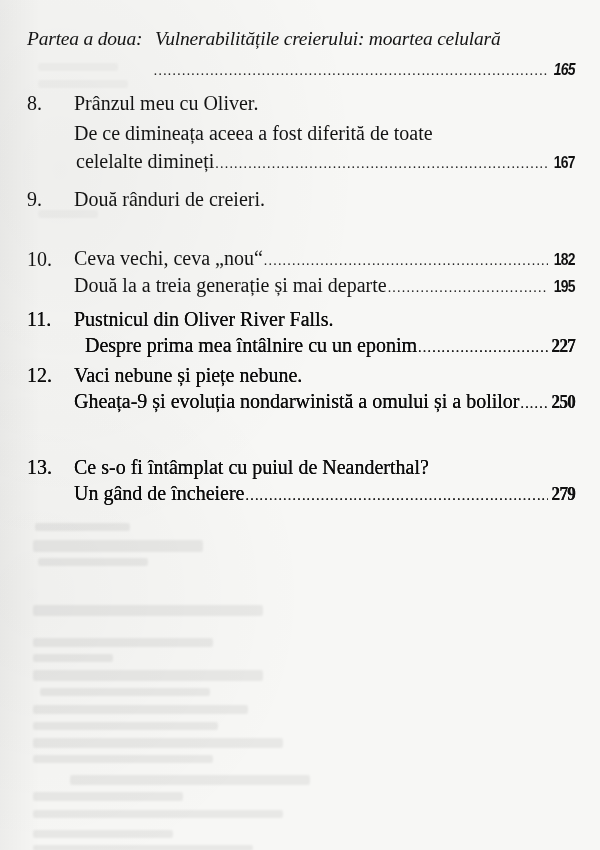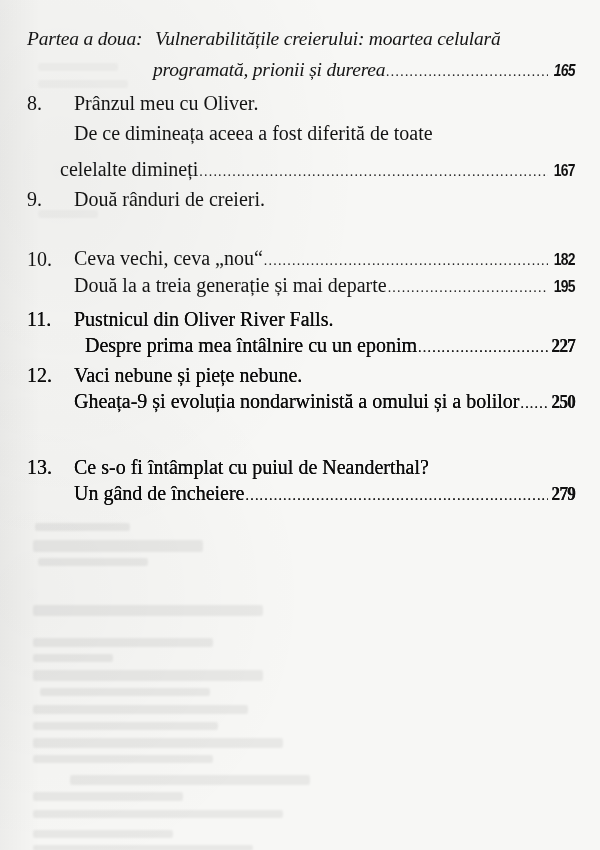--- a/index.html
+++ b/index.html
@@ -131,36 +131,35 @@
 </div>
 
 <div class="toc">
 
   <div class="line part-line" style="top:26px;">
     <span style="position:absolute;left:27px;">Partea a doua:</span>
     <span style="position:absolute;left:155px;">Vulnerabilitățile creierului: moartea celulară</span>
   </div>
   <div class="line part-line" style="top:57px;width:600px;">
     <div class="leader-row" style="left:153px;">
-      <span class="t">programată, prionii și durerea</span>
       <span class="dots">...................................................................................................................................</span>
       <span class="pg">165</span>
     </div>
   </div>
 
   <div>
     <div class="line" style="top:90px;width:600px;">
       <span class="num">8.</span>
       <span class="text">Prânzul meu cu Oliver.</span>
     </div>
     <div class="line" style="top:120px;width:600px;">
       <span class="text">De ce dimineața aceea a fost diferită de toate</span>
     </div>
     <div class="line" style="top:148px;width:600px;">
-      <div class="leader-row" style="left:60px;margin-top:8px;">
+      <div class="leader-row" style="left:76px;">
         <span class="t">celelalte dimineți</span>
         <span class="dots">...................................................................................................................................</span>
         <span class="pg">167</span>
       </div>
     </div>
   </div>
 
   <div>
     <div class="line" style="top:186px;width:600px;">
       <span class="num">9.</span>

